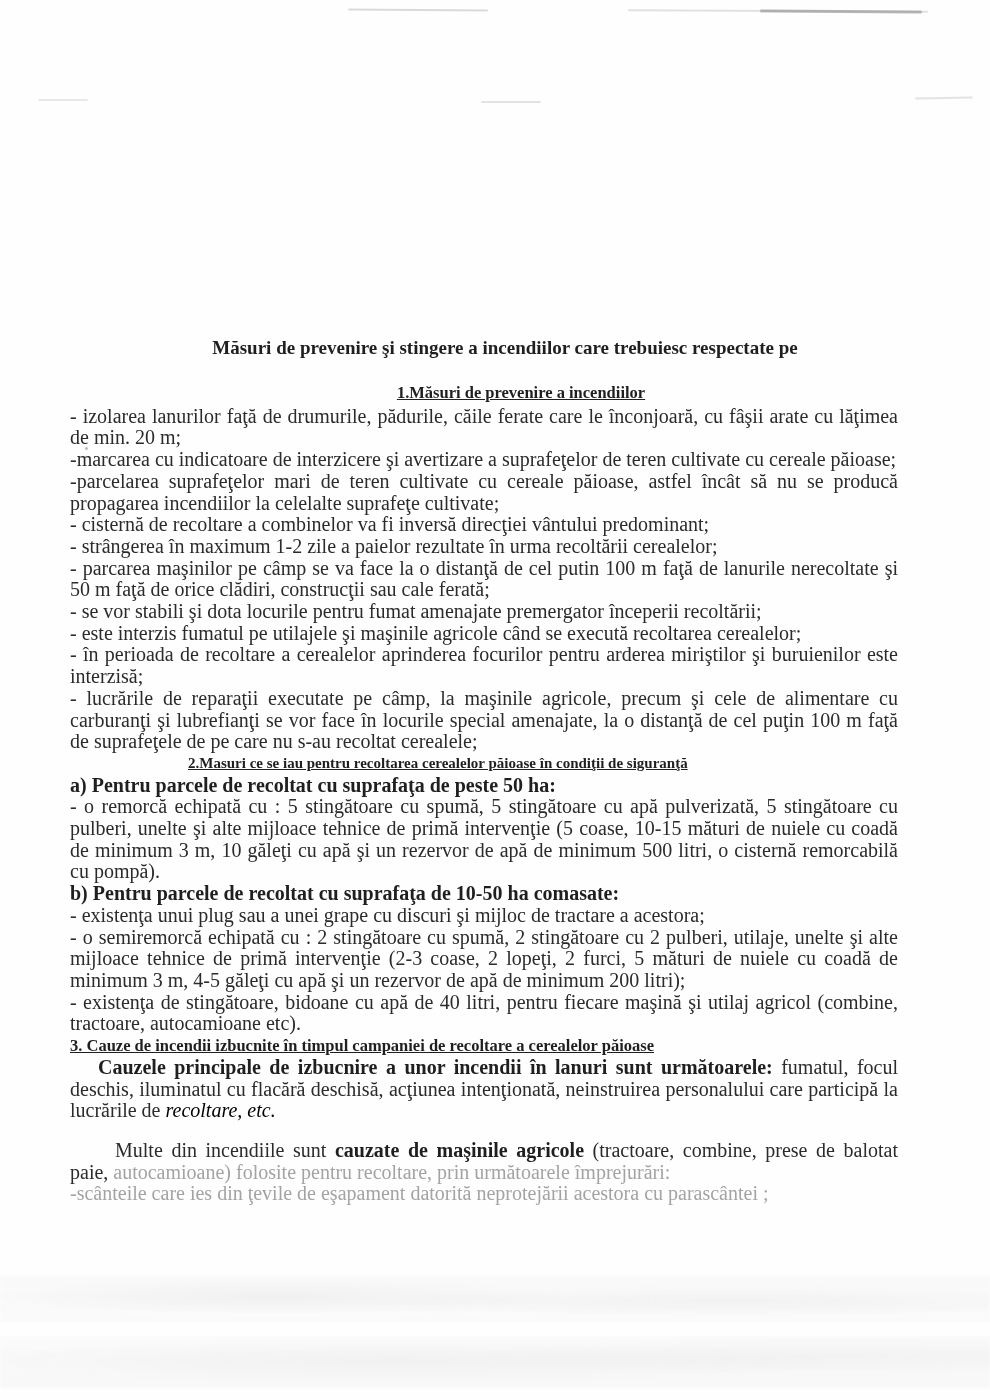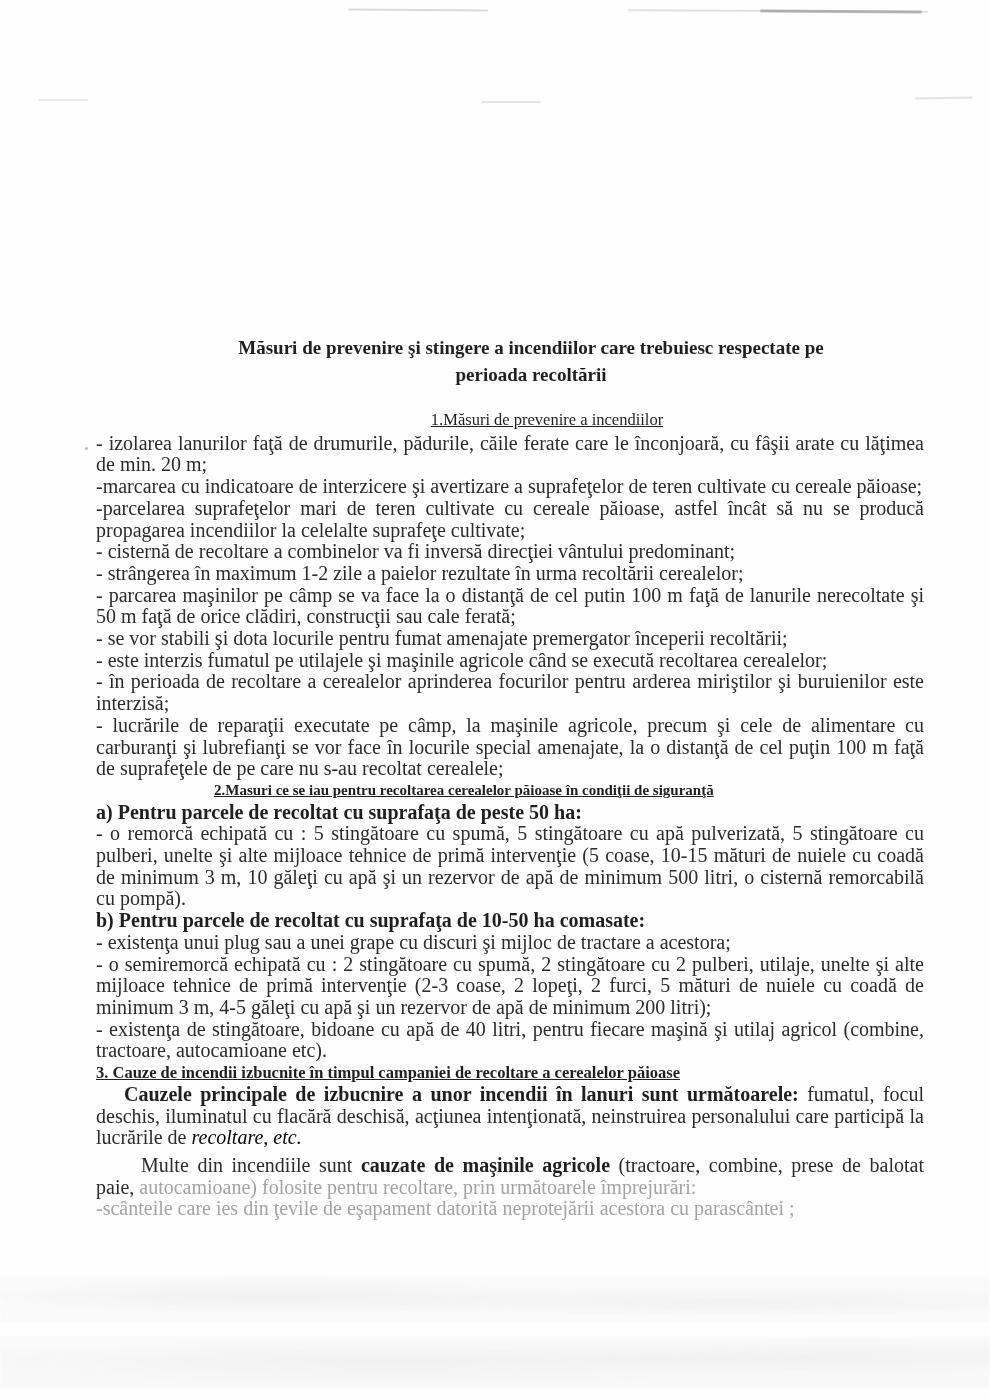--- a/index.html
+++ b/index.html
@@ -13,41 +13,41 @@
   .page {
     position: relative;
     width: 990px;
     height: 1400px;
     background: #fefefe;
     font-family: "Liberation Serif", "DejaVu Serif", serif;
     color: #262626;
   }
   .content {
     position: absolute;
-    left: 96px;
+    left: 70px;
     top: 334px;
     width: 828px;
   }
   .title {
     font-weight: bold;
     font-size: 19px;
     line-height: 27px;
     text-align: center;
     margin: 0 0 21px 42px;
     color: #1f1f1f;
   }
   p {
     margin: 0;
     font-size: 20px;
     line-height: 21.7px;
     text-align: justify;
     color: #2b2b2b;
   }
   .h1 {
-    font-weight: normal;
+    font-weight: bold;
     text-decoration: underline;
     text-align: center;
     margin: 0 0 2px 74px;
     font-size: 16.5px;
     color: #1f1f1f;
   }
   .h2 {
     font-weight: bold;
     text-decoration: underline;
     text-align: left;
@@ -64,21 +64,21 @@
   }
   .sub {
     font-weight: bold;
     text-align: left;
     color: #1f1f1f;
   }
   .bold { font-weight: bold; color: #1f1f1f; }
   .faded { color: #000000; font-style: italic; }
   .fadeder { color: #a3a3a3; }
   .p-indent1 { text-indent: 28px; }
-  .p-indent2 { text-indent: 45px; margin-top: 6px; }
+  .p-indent2 { text-indent: 45px; margin-top: 18px; }
 
   
   .streak {
     position: absolute;
     background: #7d7d7d;
     border-radius: 2px;
     filter: blur(0.6px);
   }
   .s1 { left: 348px; top: 9px;  width: 140px; height: 2px; opacity: 0.28; transform: rotate(0.4deg); }
   .s2 { left: 628px; top: 10px; width: 300px; height: 2px; opacity: 0.22; transform: rotate(0.3deg); }
@@ -129,21 +129,20 @@
   <div class="streak s4"></div>
   <div class="streak s5"></div>
   <div class="stray-dot"></div>
   <div class="noise-band-1"></div>
   <div class="noise-band-2"></div>
 
   <div class="content">
 
     <div class="title">
       <div>Măsuri de prevenire şi stingere  a incendiilor care trebuiesc respectate pe</div>
-      <div>perioada recoltării</div>
     </div>
 
     <p class="h1">1.Măsuri de prevenire  a incendiilor</p>
     <p>- izolarea lanurilor faţă de drumurile, pădurile, căile ferate care le înconjoară, cu fâşii arate cu lăţimea de min. 20 m;</p>
     <p>-marcarea cu indicatoare de interzicere şi avertizare a suprafeţelor de teren cultivate cu cereale păioase;</p>
     <p>-parcelarea suprafeţelor mari de teren cultivate cu cereale păioase, astfel încât să nu se producă propagarea incendiilor la celelalte suprafeţe cultivate;</p>
     <p>- cisternă de recoltare a combinelor va fi inversă direcţiei vântului predominant;</p>
     <p>- strângerea în maximum 1-2 zile a paielor rezultate în urma recoltării cerealelor;</p>
     <p>- parcarea maşinilor pe câmp se va face la o distanţă de cel putin 100 m faţă de lanurile nerecoltate şi 50 m faţă de orice clădiri, construcţii sau cale ferată;</p>
     <p>- se vor stabili şi dota locurile pentru fumat amenajate premergator începerii recoltării;</p>

